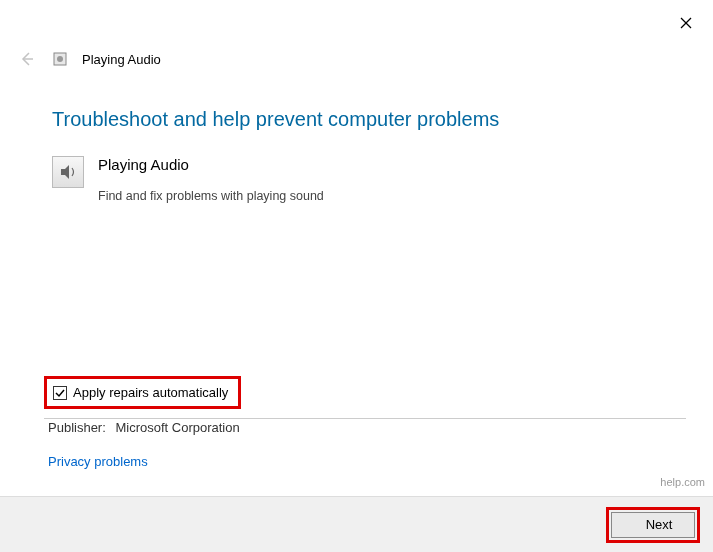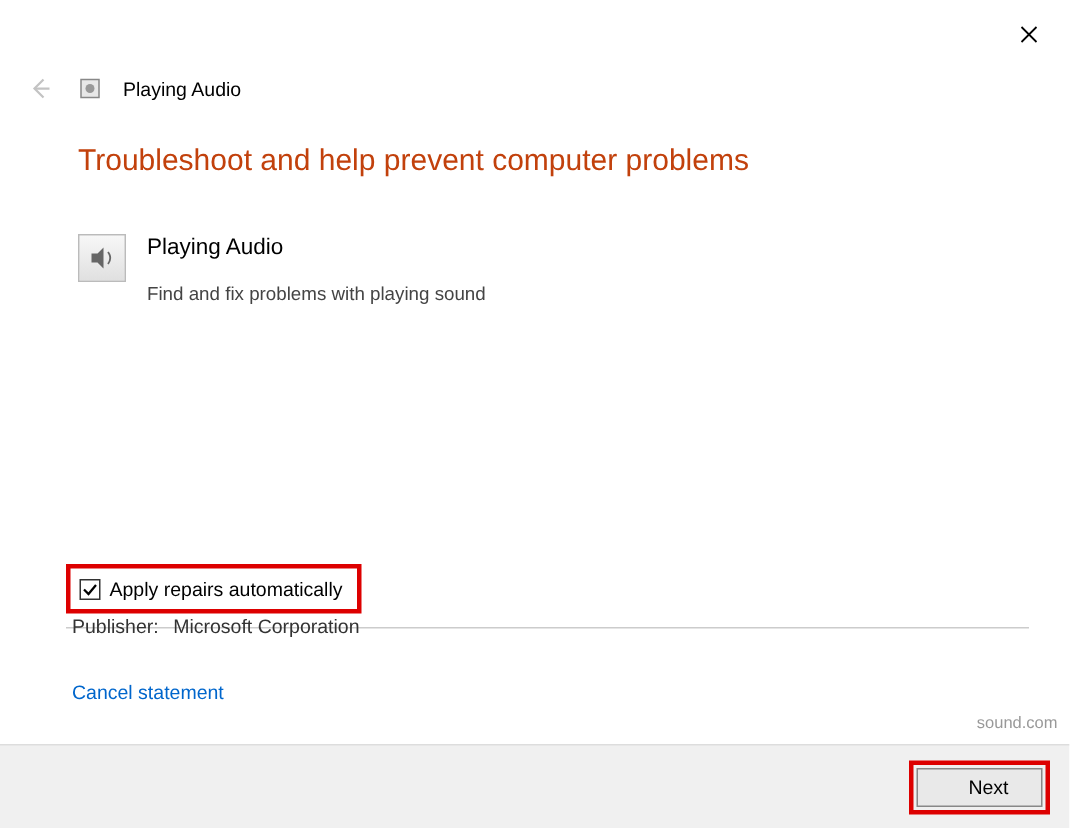--- a/index.html
+++ b/index.html
@@ -50,23 +50,23 @@
       align-items: center;
       justify-content: center;
     }
     .title-icon svg { width: 14px; height: 14px; }
     .window-title {
       font-size: 13px;
       color: #000;
     }
     .main-heading {
       position: absolute;
-      top: 96px;
+      top: 108px;
       left: 52px;
-      color: #c2410c;
+      color: #0369a1;
       font-size: 20px;
       font-weight: 400;
     }
     .item-row {
       position: absolute;
       top: 156px;
       left: 52px;
       display: flex;
       align-items: flex-start;
       gap: 14px;
@@ -119,21 +119,21 @@
     .divider {
       position: absolute;
       top: 418px;
       left: 44px;
       width: 642px;
       height: 1px;
       background: #ccc;
     }
     .publisher-row {
       position: absolute;
-      top: 410px;
+      top: 420px;
       left: 48px;
       font-size: 13px;
       color: #333;
     }
     .publisher-row span.label { color: #333; }
     .publisher-row span.val { color: #333; margin-left: 6px; }
     .privacy-link {
       position: absolute;
       top: 454px;
       left: 48px;
@@ -229,19 +229,19 @@
   <span class="checkbox-label">Apply repairs automatically</span>
 </div>
 
 <div class="divider"></div>
 
 <div class="publisher-row">
   <span class="label">Publisher:</span>
   <span class="val">Microsoft Corporation</span>
 </div>
 
-<div class="privacy-link">Cancel statement</div>
-
-<div class="watermark">sound.com</div>
+<div class="privacy-link">Privacy problems</div>
+
+<div class="watermark">help.com</div>
 
 <div class="footer">
   <div class="btn primary-frame">Next</div>
 </div>
 
 </body></html>

